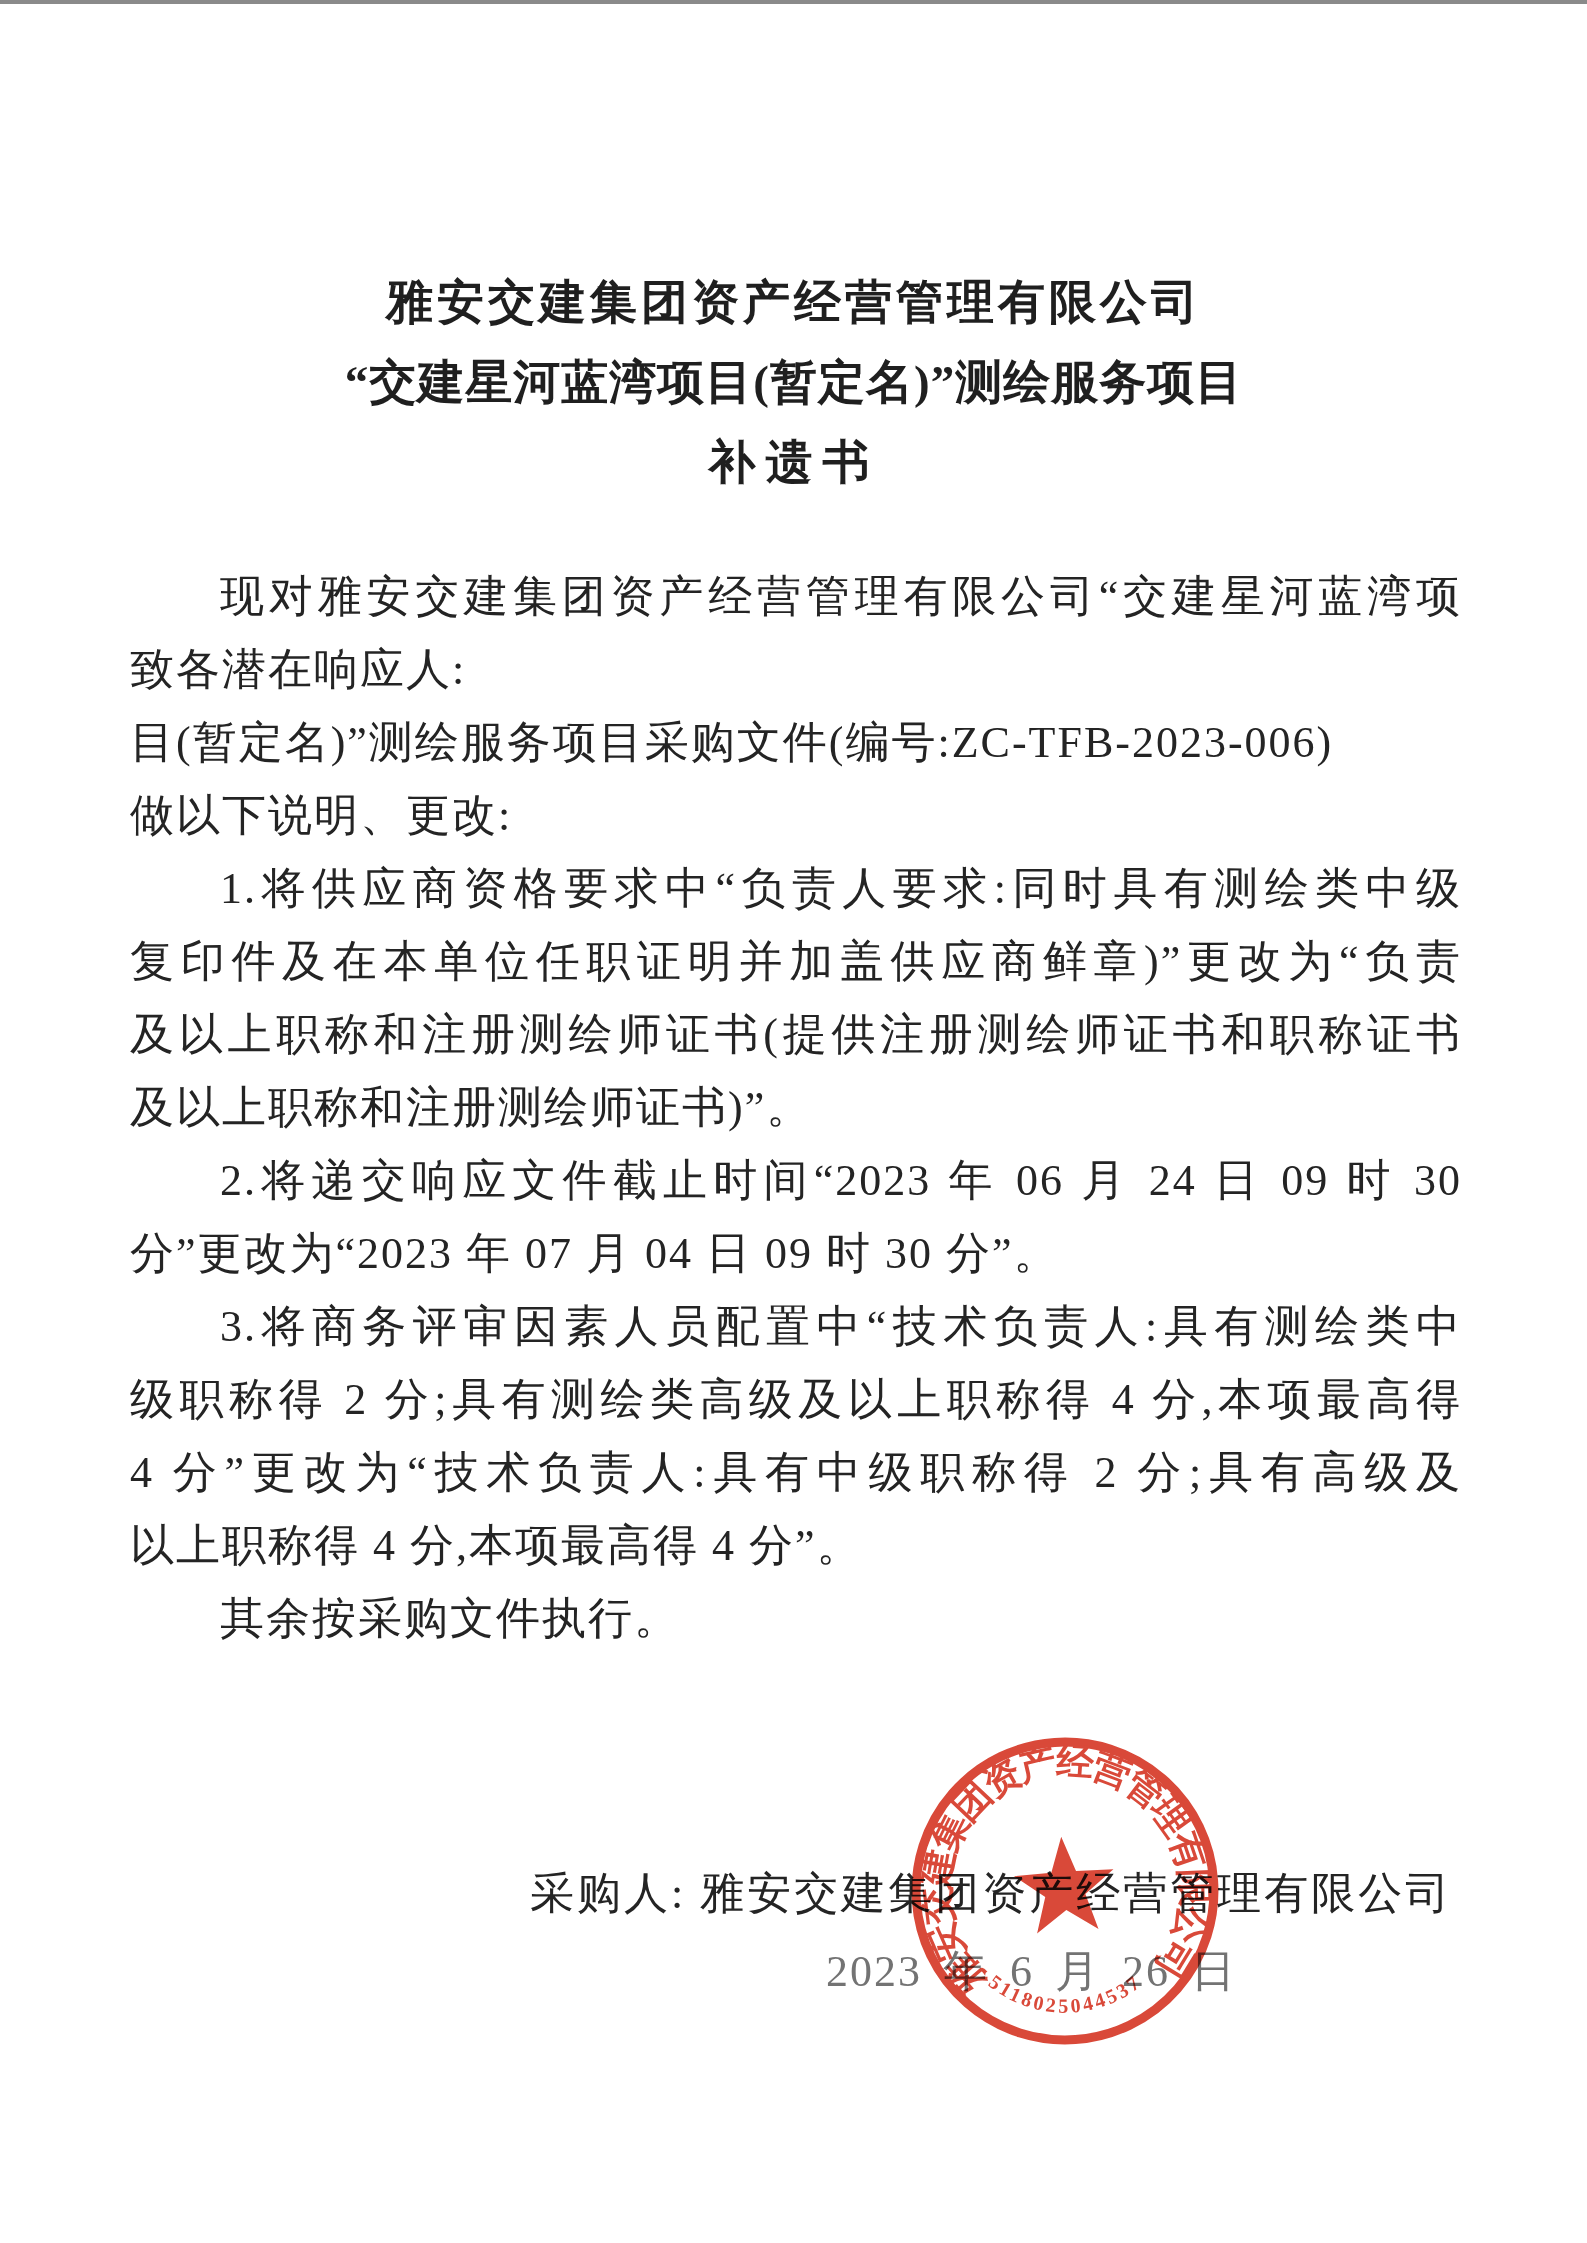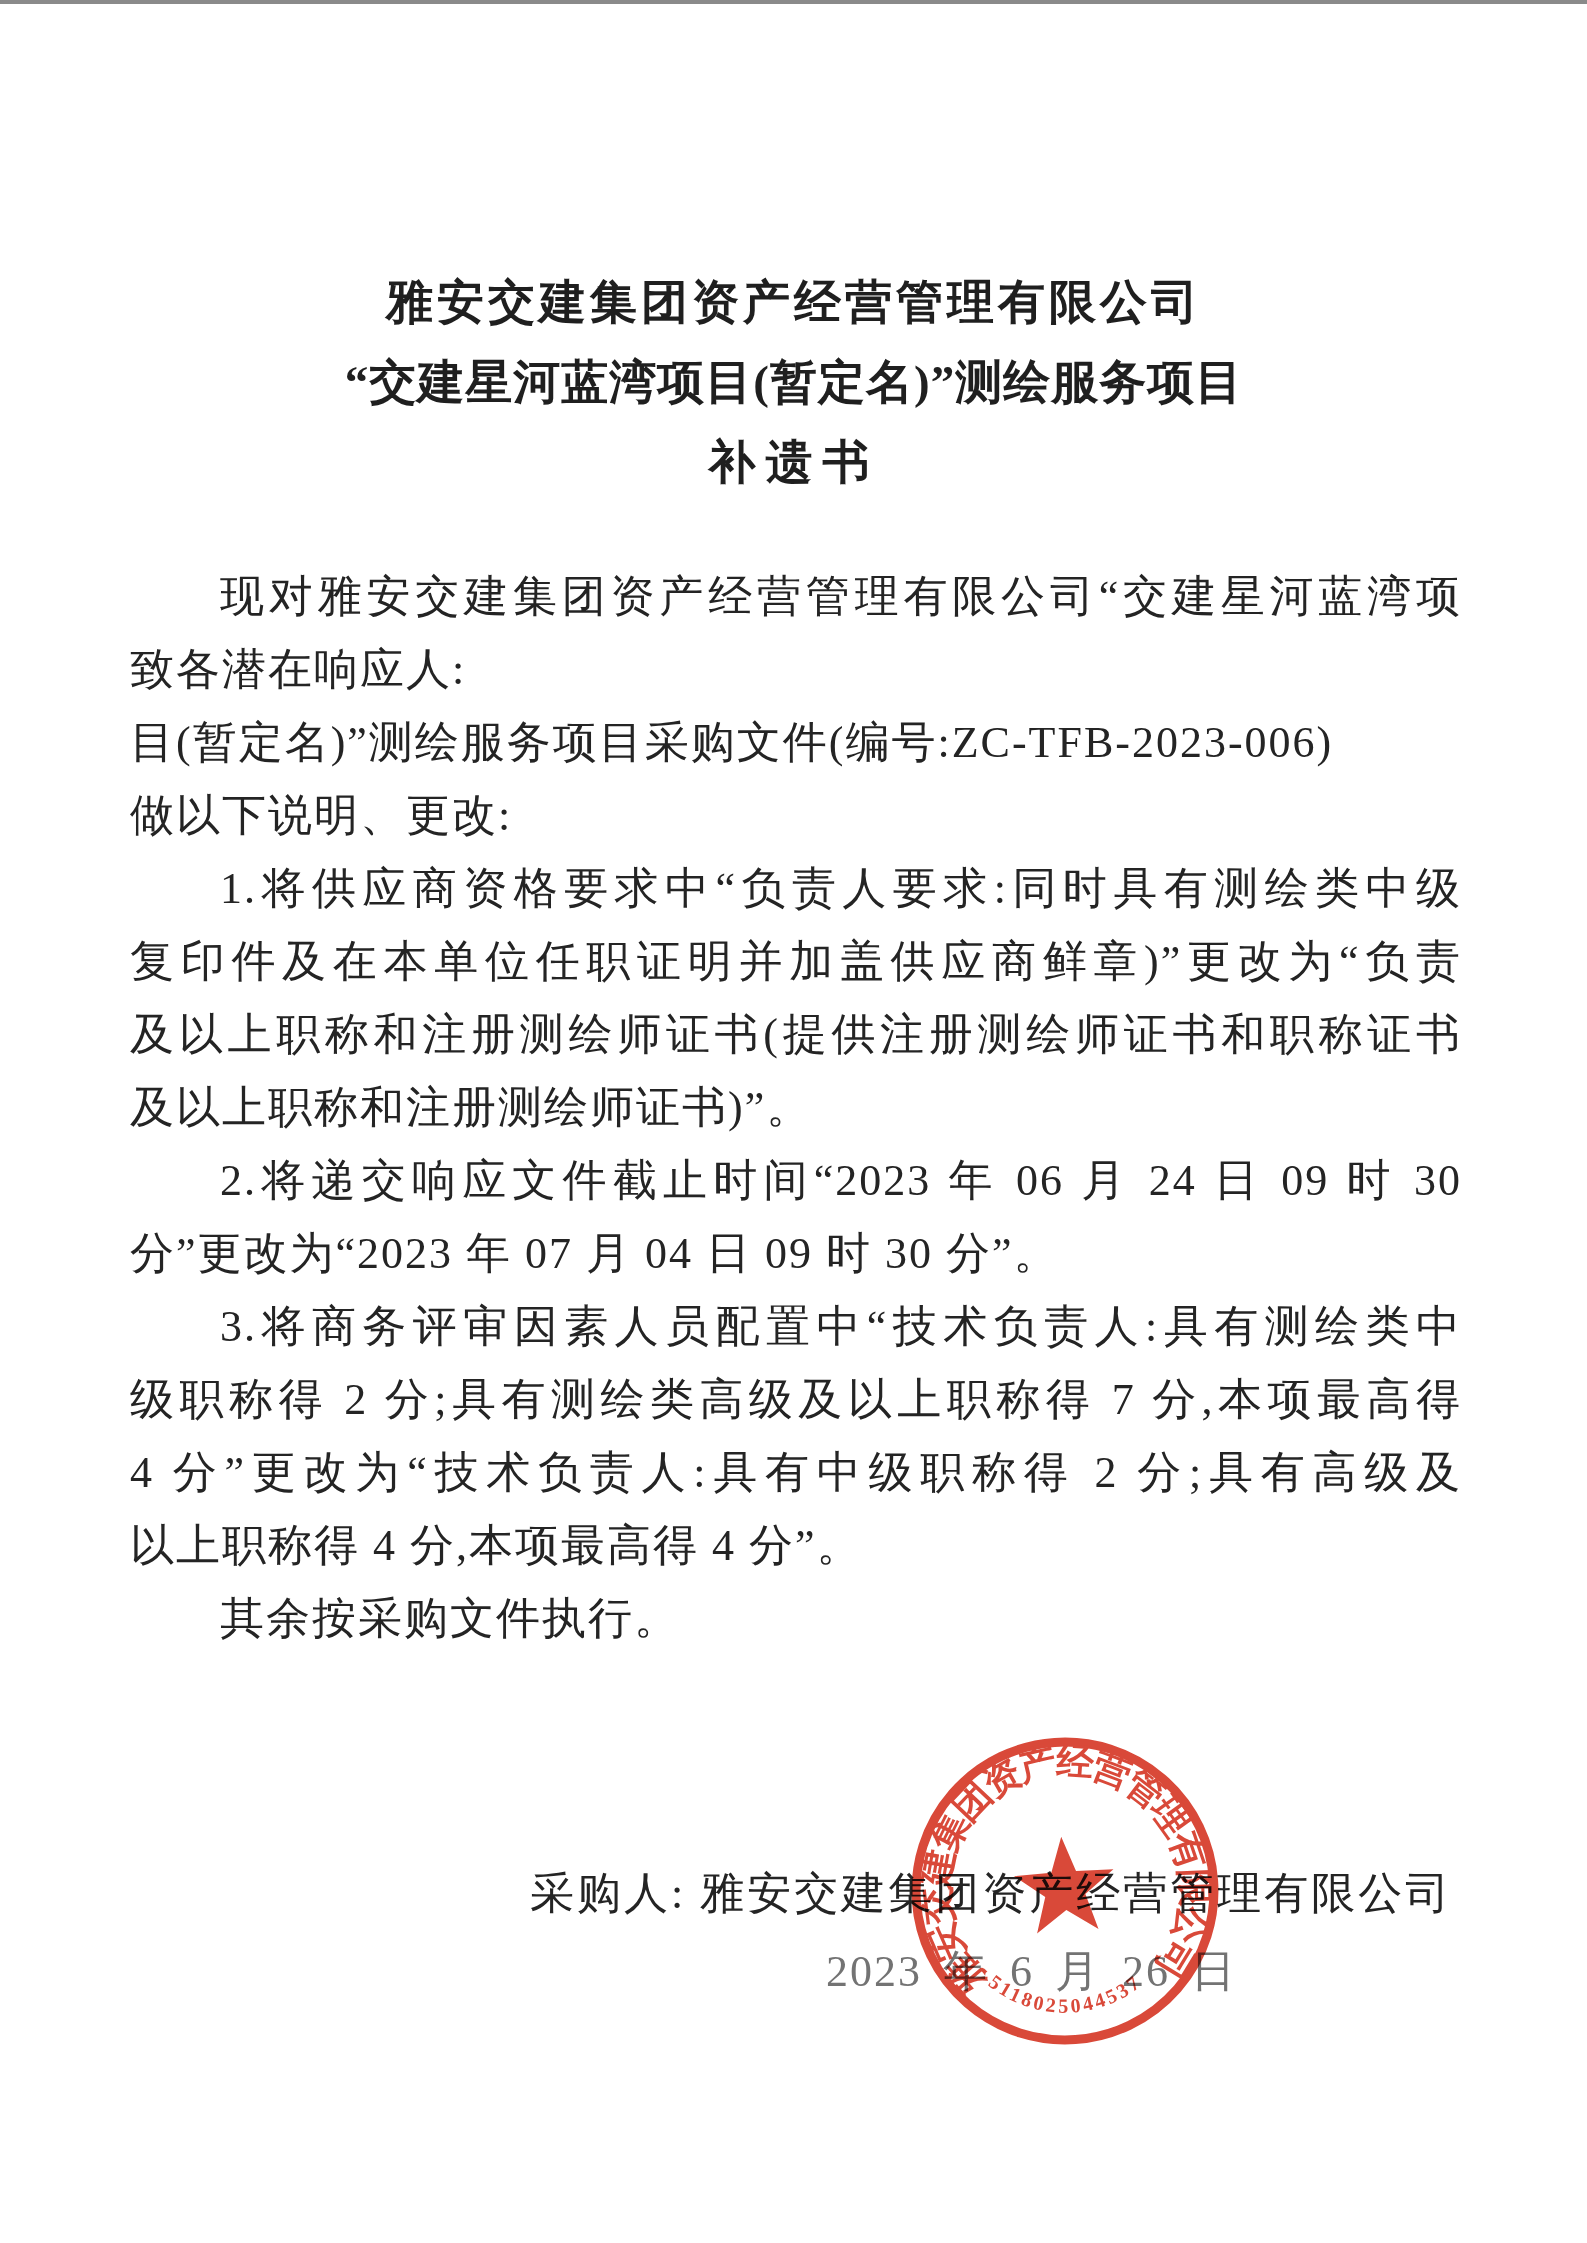--- a/index.html
+++ b/index.html
@@ -101,21 +101,21 @@
       <div class="body-line">致各潜在响应人:</div>
       <div class="body-line">目(暂定名)”测绘服务项目采购文件(编号:ZC-TFB-2023-006)</div>
       <div class="body-line">做以下说明、更改:</div>
       <div class="body-line indent fill">1.将供应商资格要求中“负责人要求:同时具有测绘类中级</div>
       <div class="body-line fill">复印件及在本单位任职证明并加盖供应商鲜章)”更改为“负责</div>
       <div class="body-line fill">及以上职称和注册测绘师证书(提供注册测绘师证书和职称证书</div>
       <div class="body-line">及以上职称和注册测绘师证书)”。</div>
       <div class="body-line indent fill">2.将递交响应文件截止时间“2023 年 06 月 24 日 09 时 30</div>
       <div class="body-line">分”更改为“2023 年 07 月 04 日 09 时 30 分”。</div>
       <div class="body-line indent fill">3.将商务评审因素人员配置中“技术负责人:具有测绘类中</div>
-      <div class="body-line fill">级职称得 2 分;具有测绘类高级及以上职称得 7 分,本项最高得</div>
+      <div class="body-line fill">级职称得 2 分;具有测绘类高级及以上职称得 4 分,本项最高得</div>
       <div class="body-line fill">4 分”更改为“技术负责人:具有中级职称得 2 分;具有高级及</div>
       <div class="body-line">以上职称得 4 分,本项最高得 4 分”。</div>
       <div class="body-line indent">其余按采购文件执行。</div>
     </div>
 
   <div class="purchaser-line">采购人: 雅安交建集团资产经营管理有限公司</div>
   <div class="date-line">2023 年 6 月 26 日</div>
 
   <div class="seal">
     <svg viewBox="0 0 320 320" xmlns="http://www.w3.org/2000/svg">

